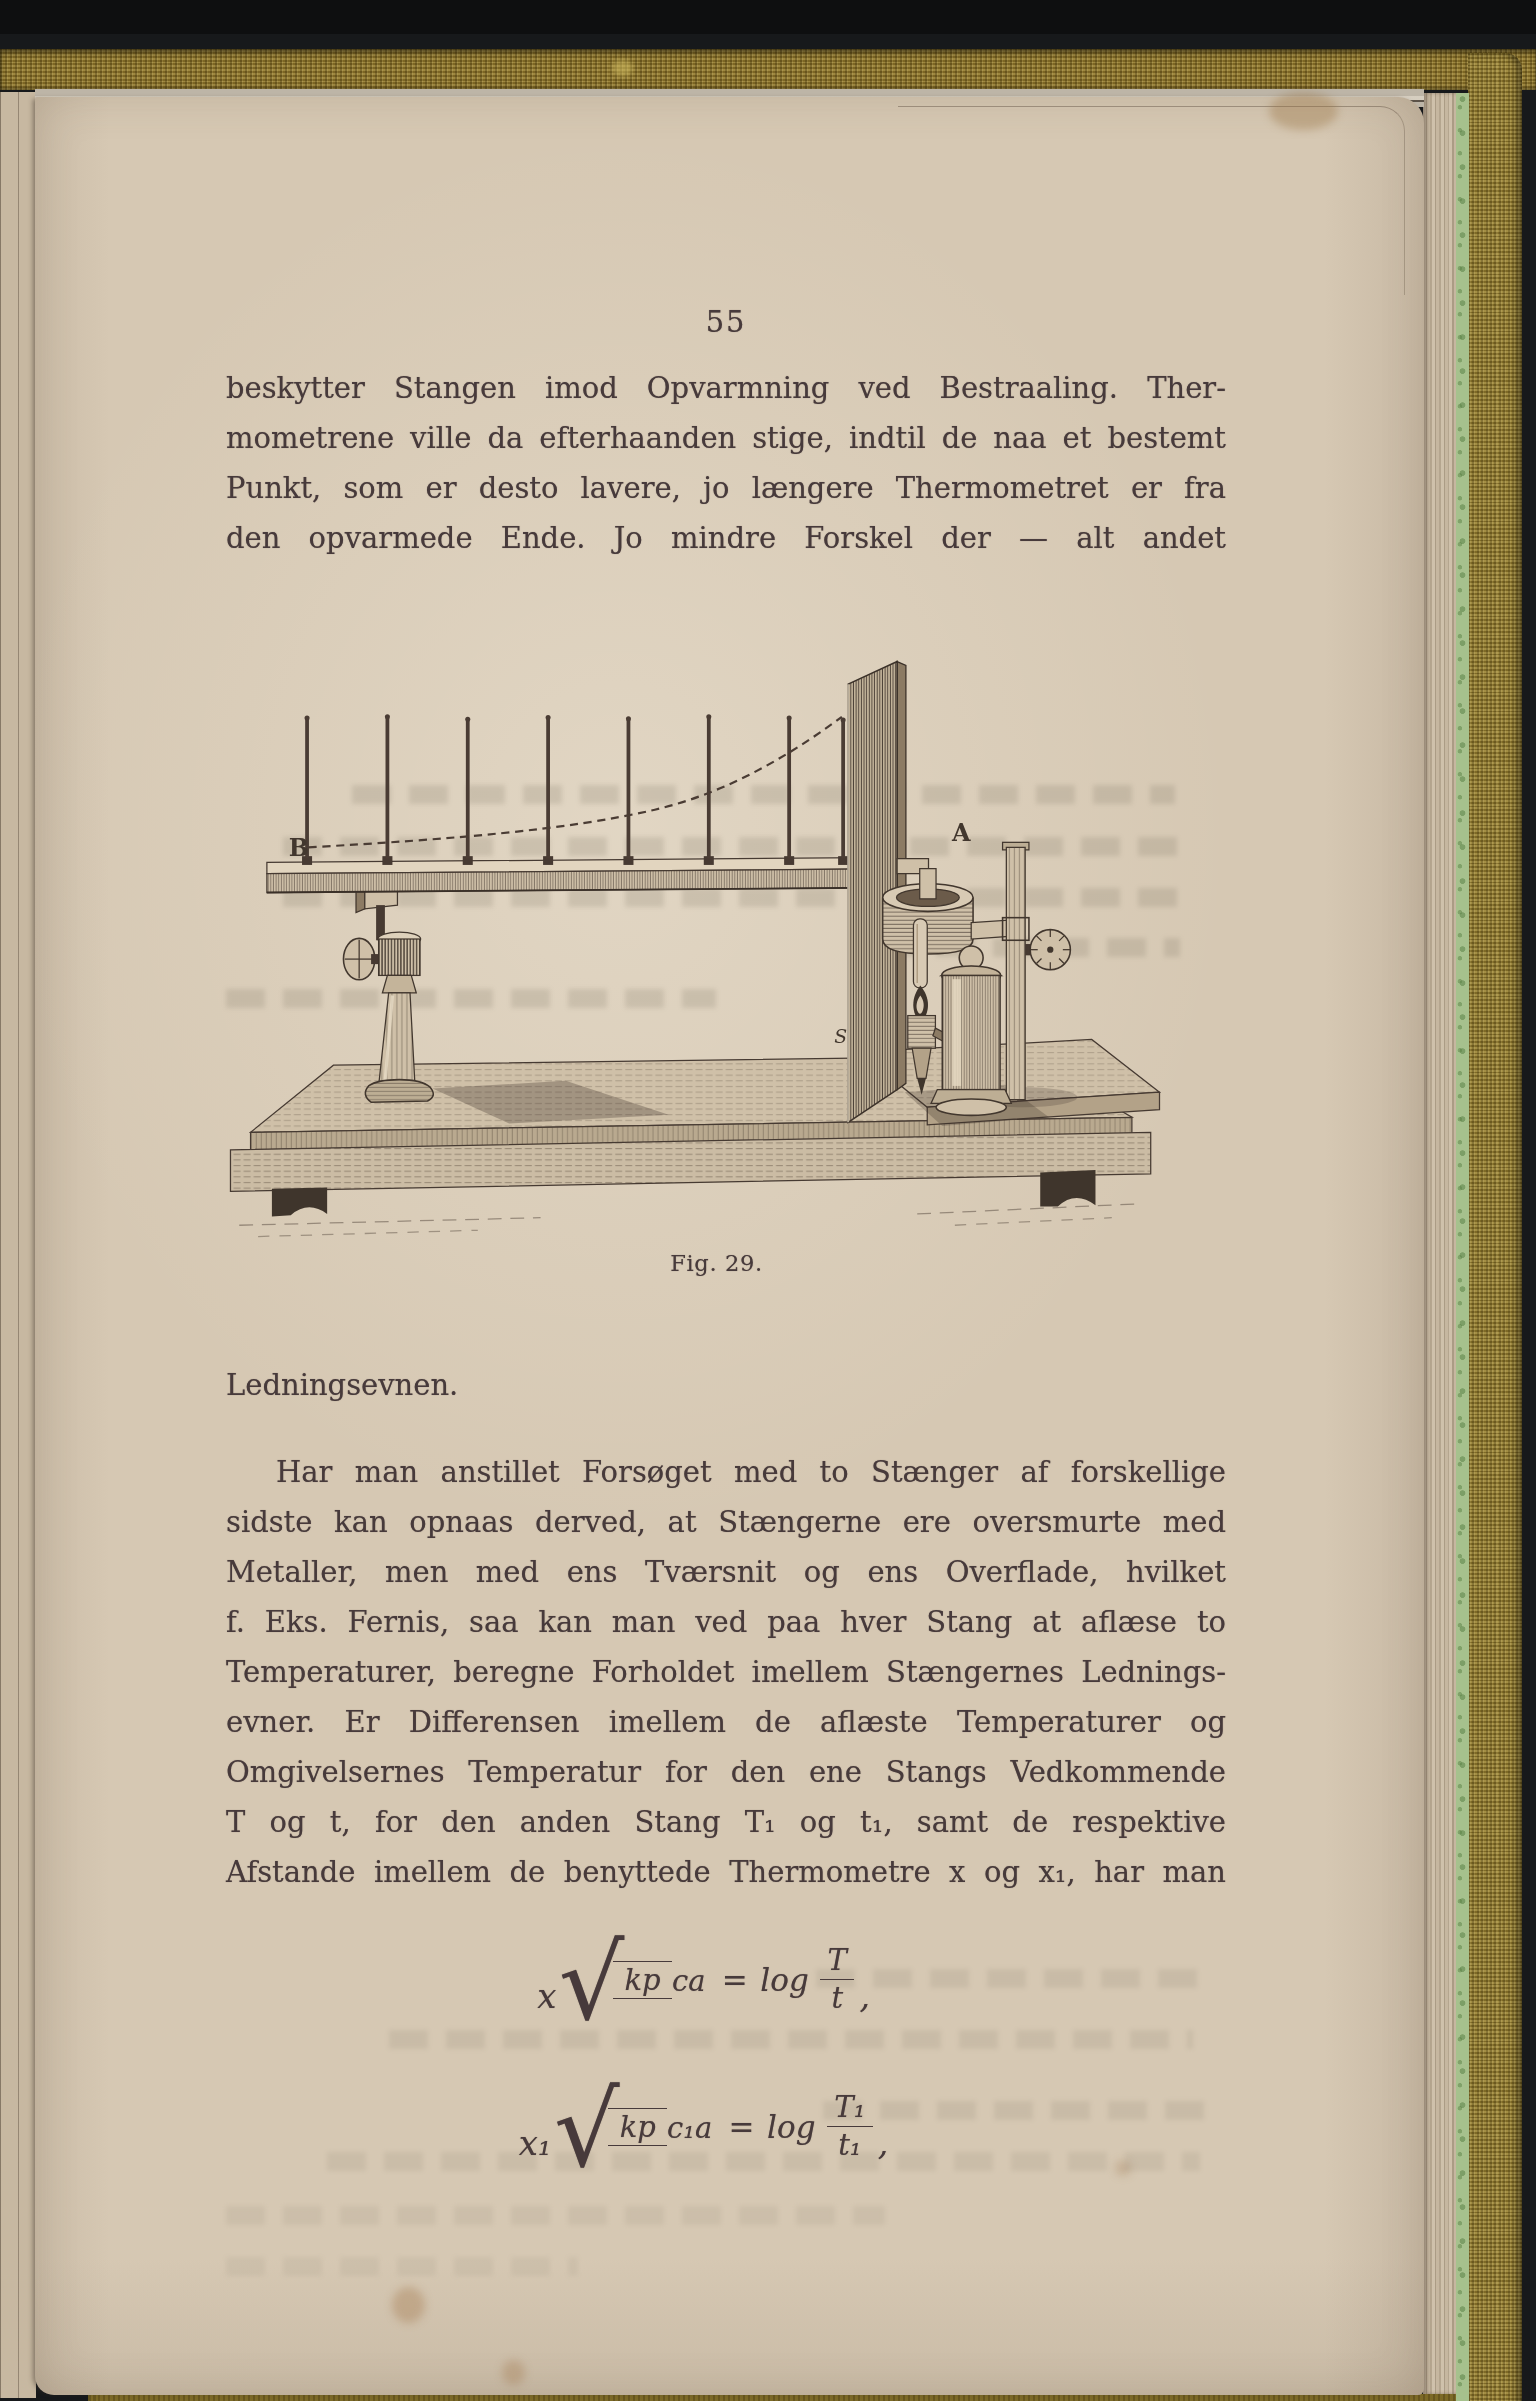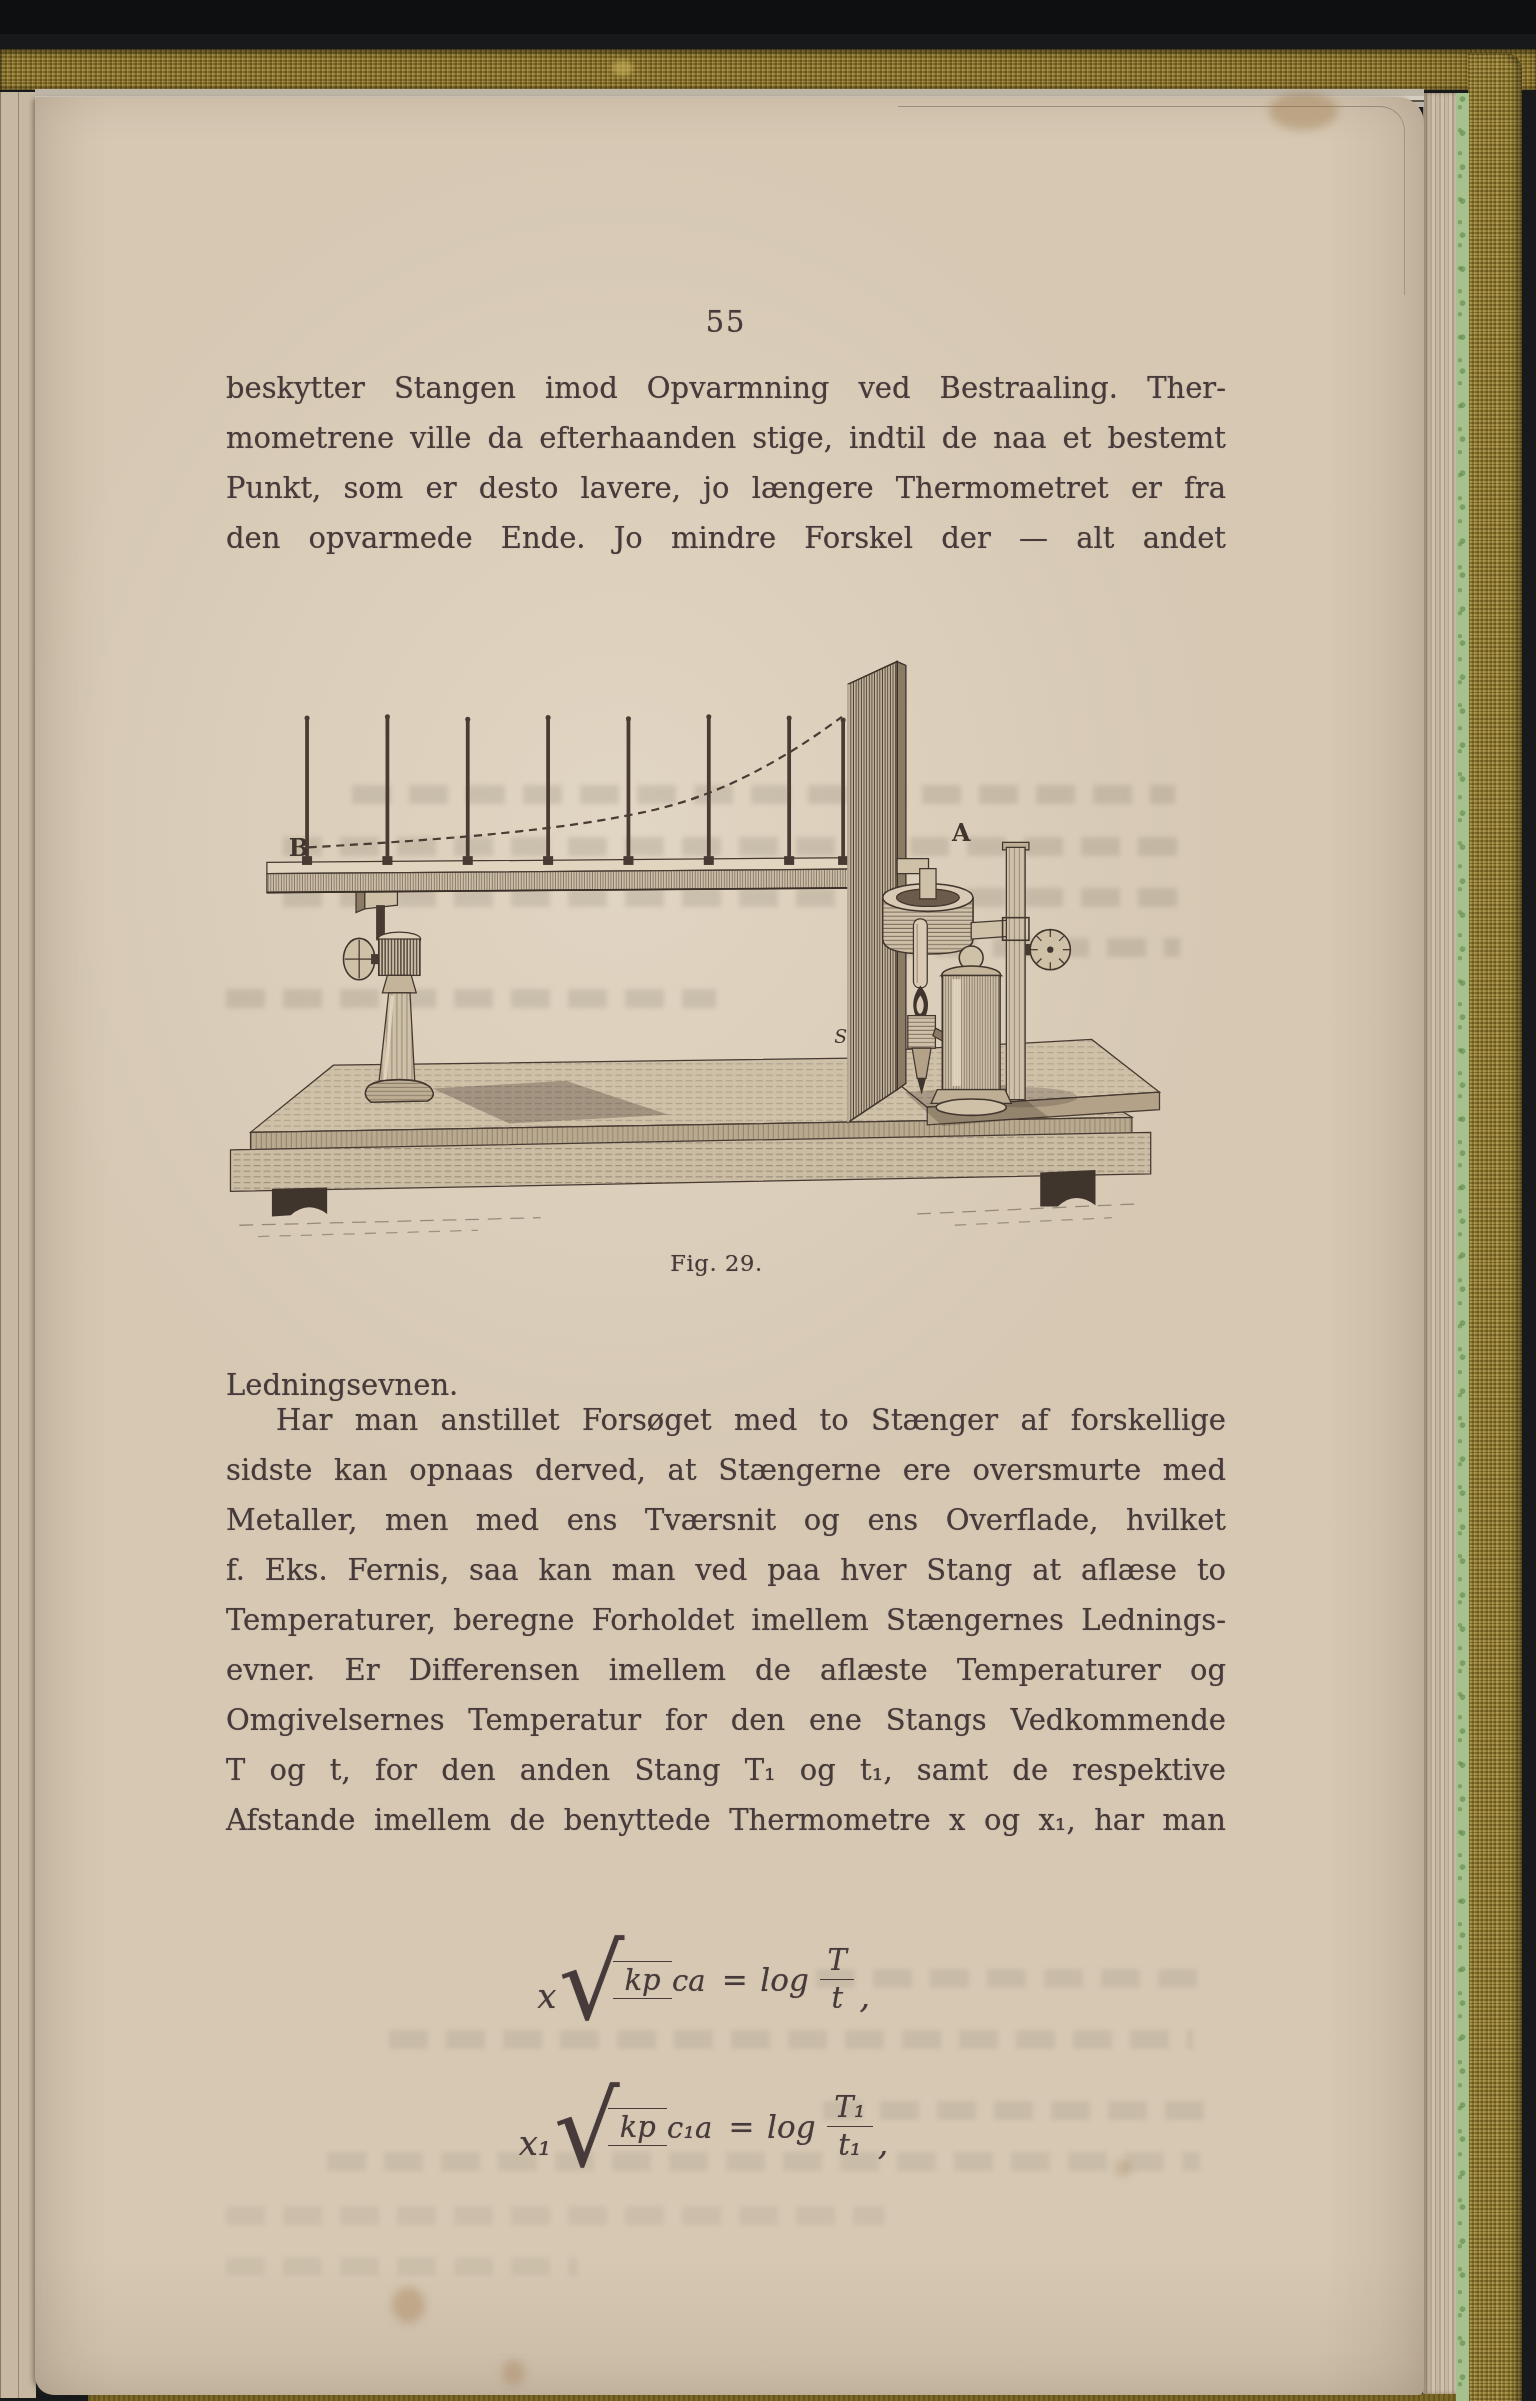--- a/index.html
+++ b/index.html
@@ -270,21 +270,21 @@
       <text x="1190" y="306" font-size="38" font-weight="bold" fill="#42372e" text-anchor="middle">A</text>
     </g>
   </svg>
 
   <div class="caption ink">Fig. 29.</div>
 
   <div class="para ink" style="top:1326px;">
       <div class="tline">Ledningsevnen.</div>
     </div>
 
-  <div class="para ink" style="top:1361px;">
+  <div class="para ink" style="top:1413px;">
       <div class="tline just ind">Har man anstillet Forsøget med to Stænger af forskellige</div>
       <div class="tline just">sidste kan opnaas derved, at Stængerne ere oversmurte med</div>
       <div class="tline just">Metaller, men med ens Tværsnit og ens Overflade, hvilket</div>
       <div class="tline just">f. Eks. Fernis, saa kan man ved paa hver Stang at aflæse to</div>
       <div class="tline just">Temperaturer, beregne Forholdet imellem Stængernes Lednings-</div>
       <div class="tline just">evner. Er Differensen imellem de aflæste Temperaturer og</div>
       <div class="tline just">Omgivelsernes Temperatur for den ene Stangs Vedkommende</div>
       <div class="tline just">T og t, for den anden Stang T₁ og t₁, samt de respektive</div>
       <div class="tline just">Afstande imellem de benyttede Thermometre x og x₁, har man</div>
     </div>

